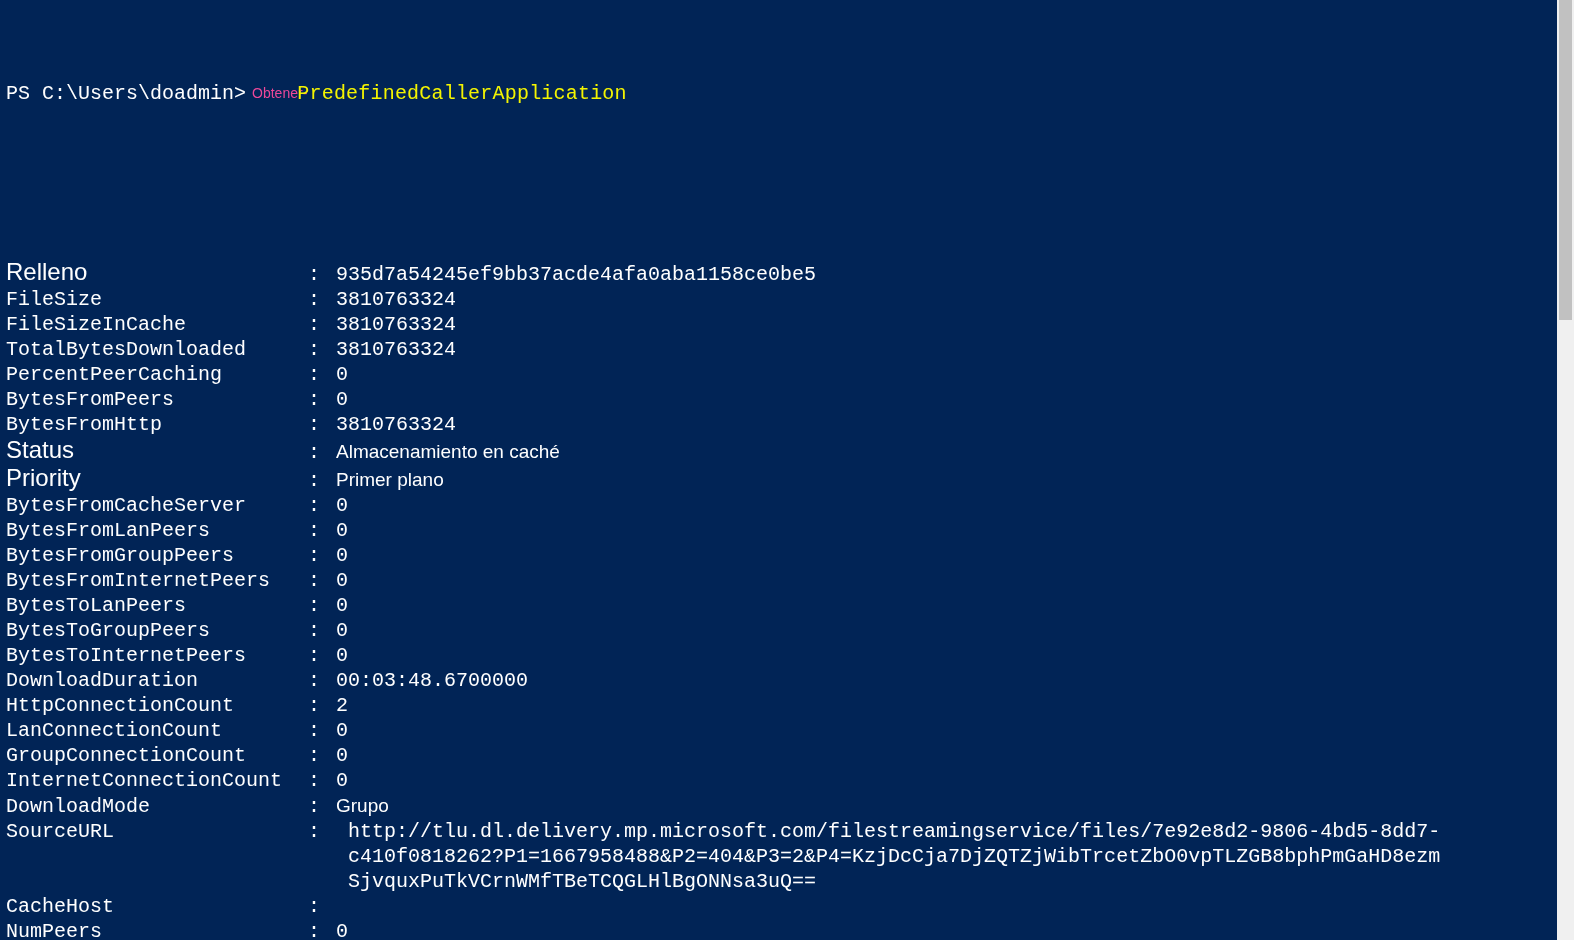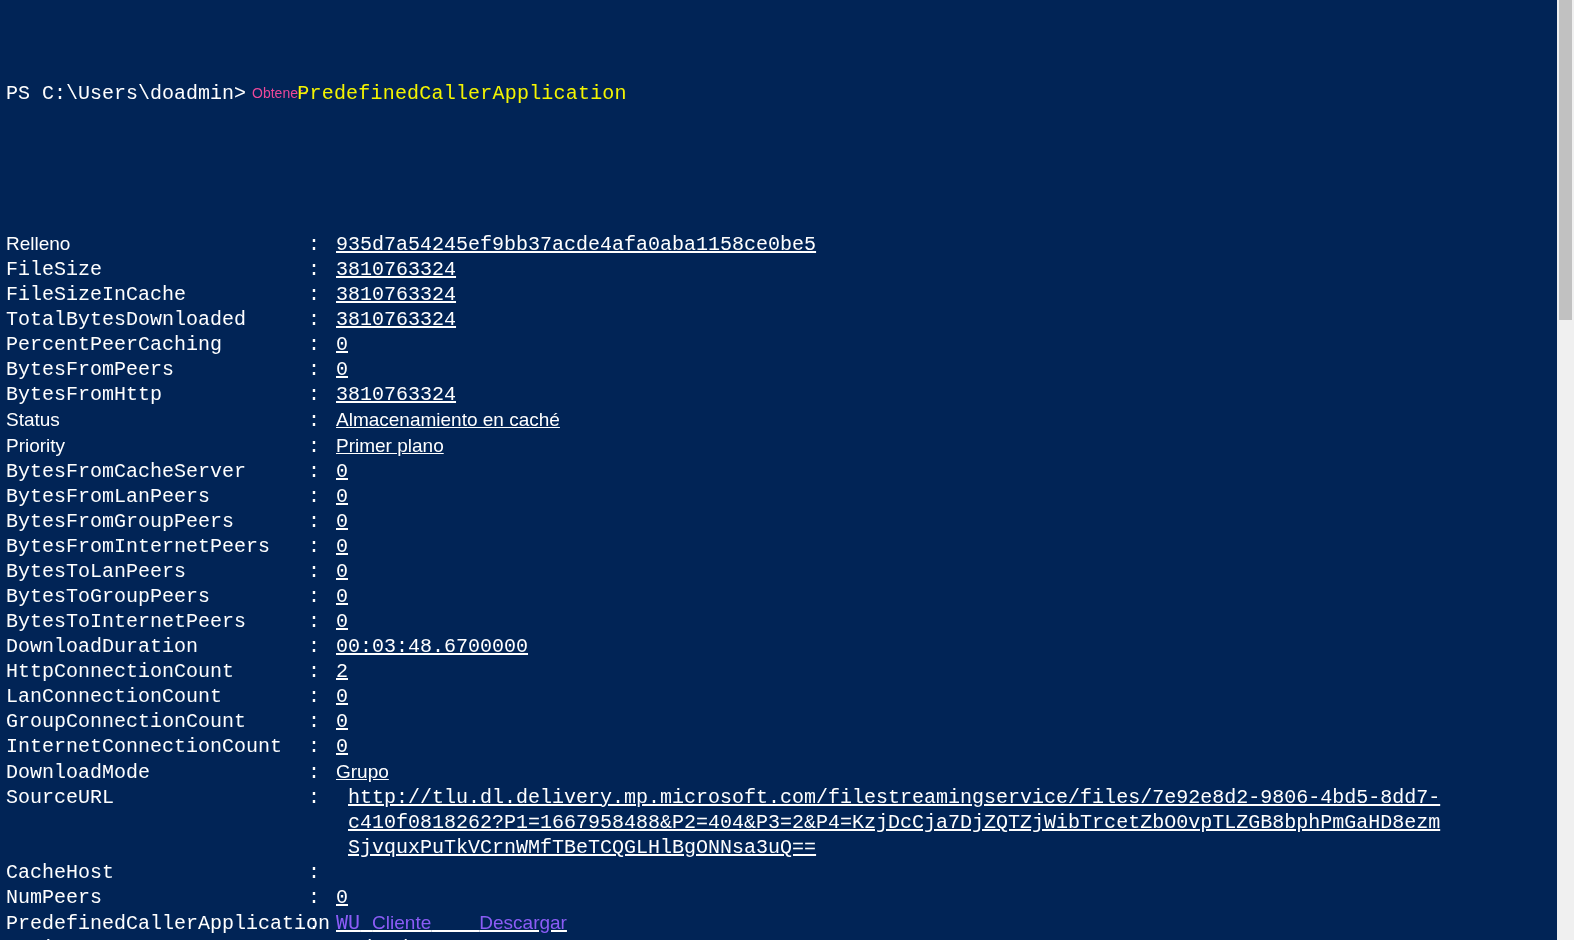--- a/index.html
+++ b/index.html
@@ -15,21 +15,21 @@
     position: relative;
   }
   .terminal {
     padding: 6px 6px 6px 6px;
     white-space: pre;
     line-height: 25px;
   }
   .prompt-line {
     display: flex;
     align-items: flex-start;
-    margin-bottom: 50px;
+    margin-bottom: 78px;
   }
   .prompt {
     color: #ffffff;
   }
   .cmd-white {
     color: #ec4899;
     font-family: Liberation Sans, sans-serif;
     font-size: 14px;
     font-weight: 400;
     margin-left: 6px;
@@ -44,34 +44,33 @@
     align-items: baseline;
     line-height: 25px;
   }
   .key {
     display: inline-block;
     width: 302px;
     color: #ffffff;
   }
   .key.sans {
     font-family: "Segoe UI", Tahoma, sans-serif;
-    font-size: 19px;
+    font-size: 24px;
     font-weight: 400;
   }
   .colon {
     display: inline-block;
     width: 28px;
     color: #ffffff;
   }
   .val {
     color: #ffffff;
     white-space: pre-wrap;
     word-break: break-all;
     max-width: 1200px;
-    text-decoration: underline;
   }
   .val.sans {
     font-family: "Segoe UI", Tahoma, sans-serif;
     font-size: 19px;
     font-weight: 400;
     text-align: center;
   }
   .val.url {
     display: inline-block;
     width: 1100px;

